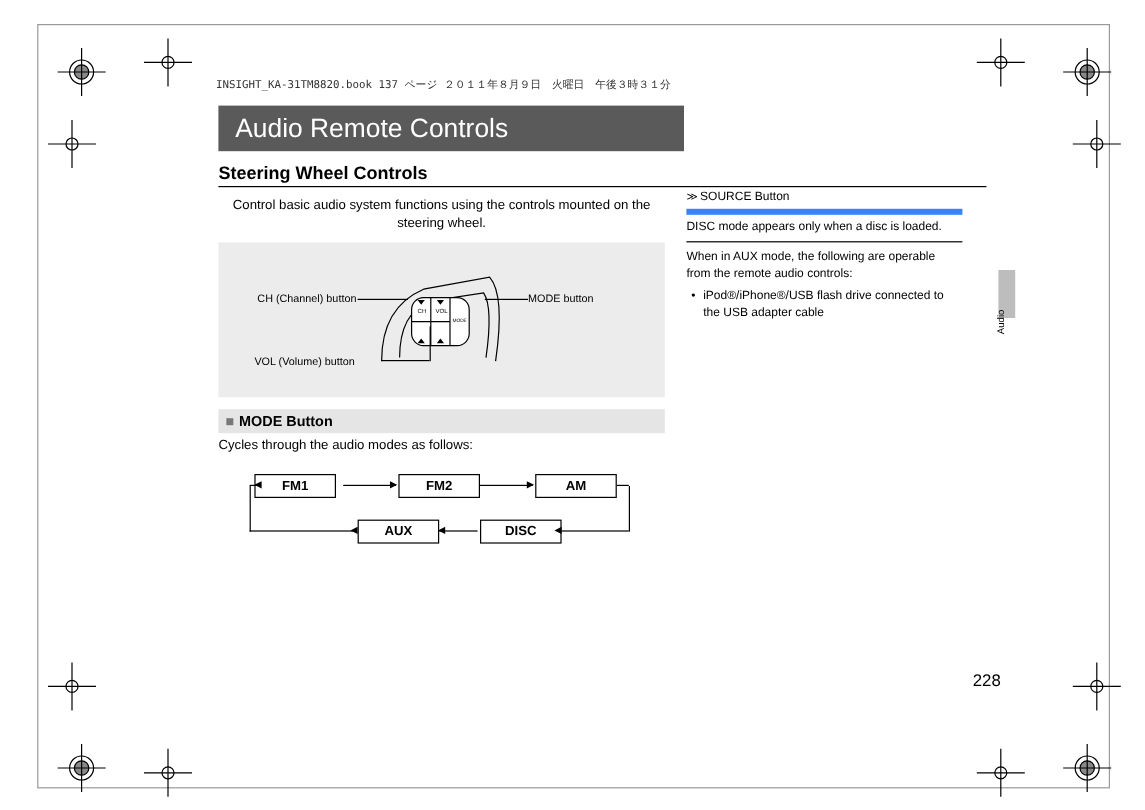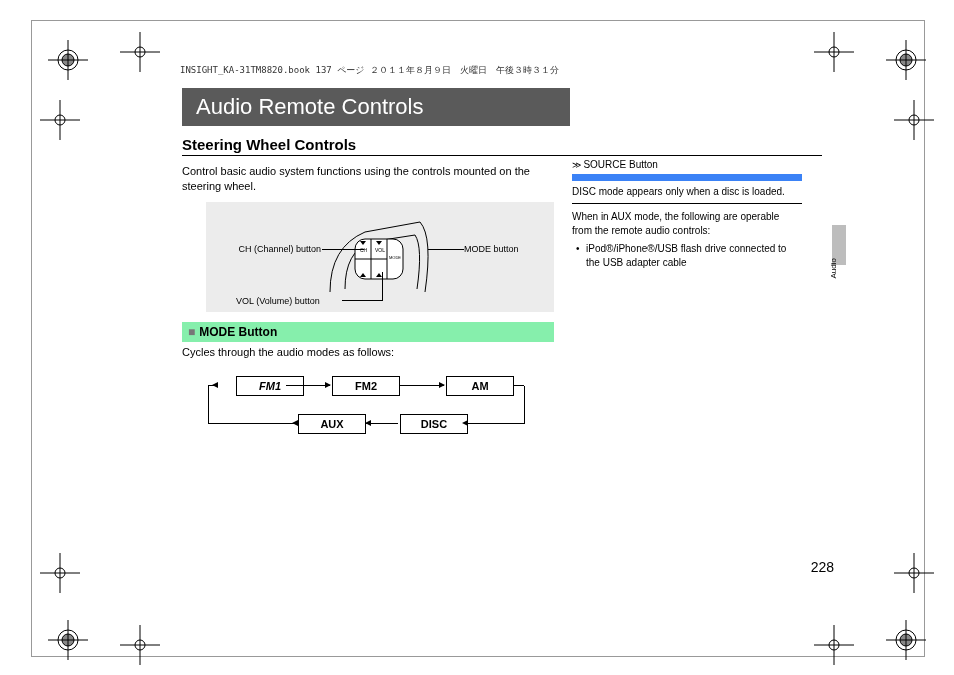--- a/index.html
+++ b/index.html
@@ -72,28 +72,27 @@
     border-bottom: 1px solid #000;
     padding-bottom: 2px;
   }
   .columns {
     display: flex;
     gap: 18px;
   }
   .col-left { width: 372px; }
   .col-right { width: 230px; font-size: 10px; line-height: 1.4; }
 
-  .intro { margin: 6px 0 8px 0; line-height: 1.35; }
+  .intro { margin: 6px 0 8px 0; line-height: 1.35; text-align: center; }
 
   .diagram-box {
     background: #ececec;
-    height: 110px;
+    height: 129px;
     position: relative;
     margin-bottom: 10px;
-    margin-left: 24px;
   }
   .diagram-svg {
     position: absolute;
     left: 50%;
     top: 50%;
     transform: translate(-50%, -50%);
   }
   .diagram-label {
     position: absolute;
     font-size: 9px;
@@ -103,21 +102,21 @@
   .lbl-ch   { left: 10px;  top: 42px; text-align: right; width: 105px;}
   .lbl-vol  { left: 30px;  top: 94px; width: 105px;}
   .lbl-mode { left: 258px; top: 42px; }
   .lead { position:absolute; background:#000; height:1px; }
   .lead-ch   { left:116px; top:47px;  width:42px; }
   .lead-mode { left:222px; top:47px;  width:36px; }
   .lead-vol  { left:136px; top:98px;  width:40px; }
   .lead-vol-v{ position:absolute; background:#000; width:1px; left:176px; top:70px; height:29px; }
 
   .mode-head {
-    background: #86efac;
+    background: #e5e5e5;
     font-size: 12px;
     font-weight: bold;
     padding: 3px 6px;
     margin-bottom: 4px;
   }
   .mode-head .sq { color:#777; margin-right:4px; }
   .mode-desc { margin-bottom: 14px; }
 
   .flow {
     position: relative;
@@ -128,21 +127,21 @@
     position: absolute;
     border: 1px solid #000;
     width: 66px;
     height: 18px;
     text-align: center;
     font-weight: bold;
     font-size: 11px;
     line-height: 18px;
     background: #fff;
   }
-  .fb-fm1  { left: 28px;  top: 4px; font-style: italic; }
+  .fb-fm1  { left: 4px;  top: 4px; }
   .fb-fm2  { left: 124px; top: 4px; }
   .fb-am   { left: 238px; top: 4px; }
   .fb-aux  { left: 90px;  top: 42px; }
   .fb-disc { left: 192px; top: 42px; }
   .arrow {
     position: absolute;
     height: 1px;
     background: #000;
   }
   .arrow::after {
@@ -167,21 +166,21 @@
   .vline { position:absolute; width:1px; background:#000; }
   .vl-r { left: 316px; top: 14px; height: 38px; }
   .hl-r { position:absolute; height:1px; background:#000; left:260px; top:51px; width:56px; }
   .hl-r2{ position:absolute; height:1px; background:#000; left:306px; top:13px; width:10px; }
   .vl-l { left: 0px; top: 14px; height: 38px; }
   .hl-l { position:absolute; height:1px; background:#000; left:0px; top:51px; width:88px; }
   .hl-l2{ position:absolute; height:1px; background:#000; left:0px; top:13px; width:8px; }
 
   .side-head {
     font-size: 10px;
-    border-bottom: 7px solid #3b82f6;
+    border-bottom: 5px solid #3b82f6;
     padding-bottom: 2px;
     margin-bottom: 4px;
   }
   .side-head .tri { font-size:9px; margin-right:2px;}
   .side-note1 {
     border-bottom: 1px solid #000;
     padding-bottom: 4px;
     margin-bottom: 6px;
   }
   .side-list { padding-left: 4px; margin-top:4px;}

